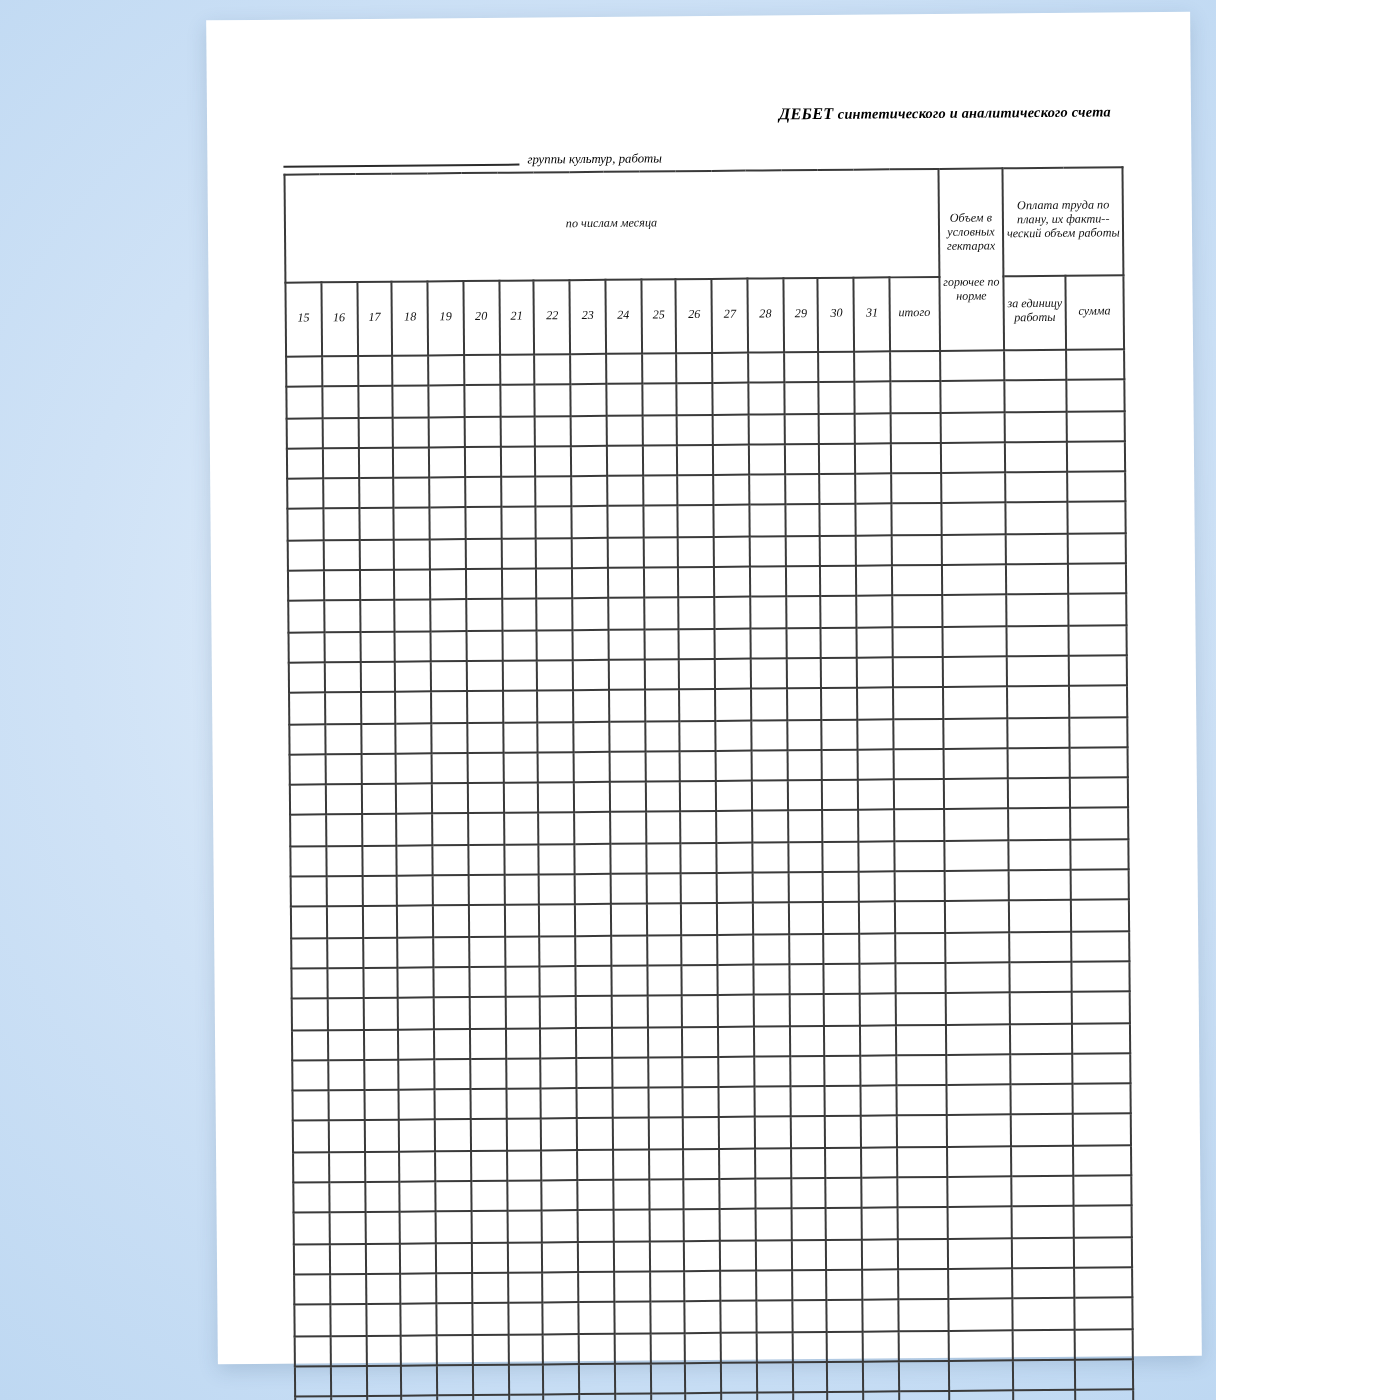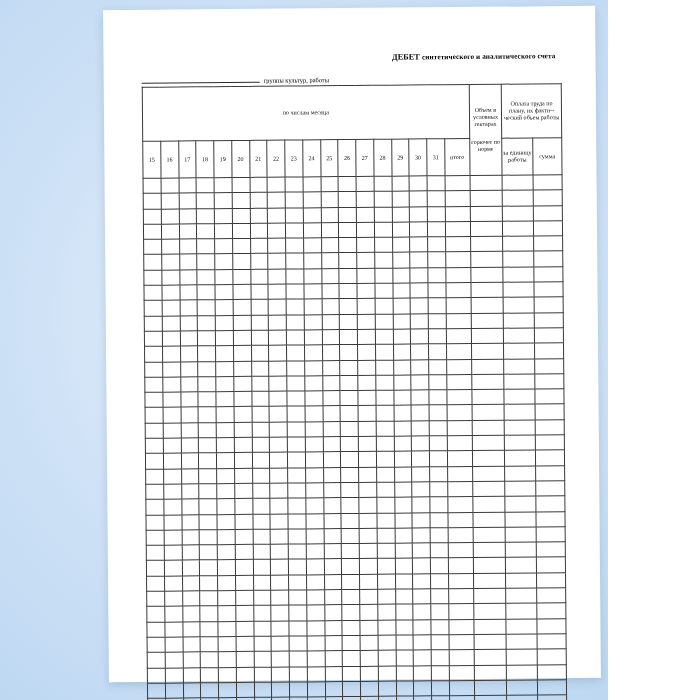--- a/index.html
+++ b/index.html
@@ -10,20 +10,21 @@
     overflow: hidden;
     font-family: "Liberation Serif", serif;
   }
   #stage {
     position: relative;
     width: 608px;
     height: 700px;
     background: #cfe4f7;
     background-image: radial-gradient(circle at 50% 45%, #e8f2fc 0%, #cfe2f6 55%, #bed8f2 100%);
     overflow: hidden;
+    font-style: italic;
   }
   
   #sheet {
     position: absolute;
     left: 106px;
     top: 8px;
     width: 492px;
     height: 672px;
     background: #ffffff;
     box-shadow: 0 3px 10px rgba(40,70,110,0.18);

